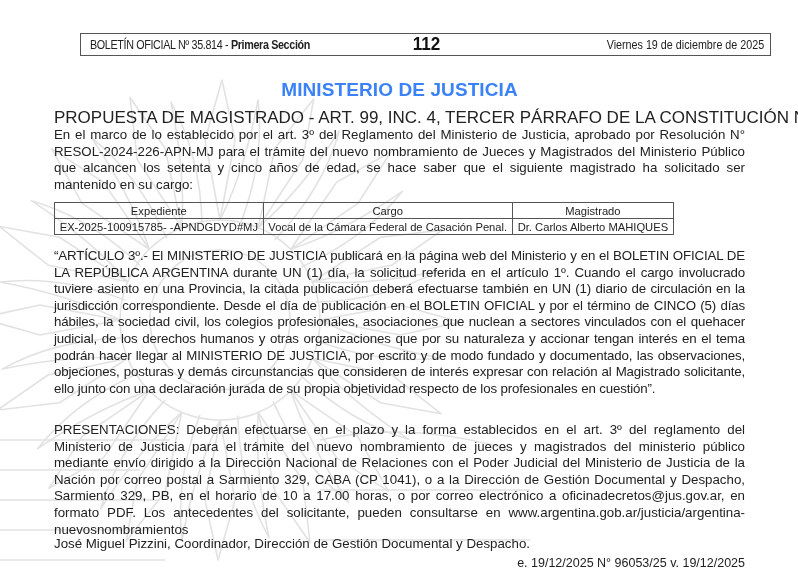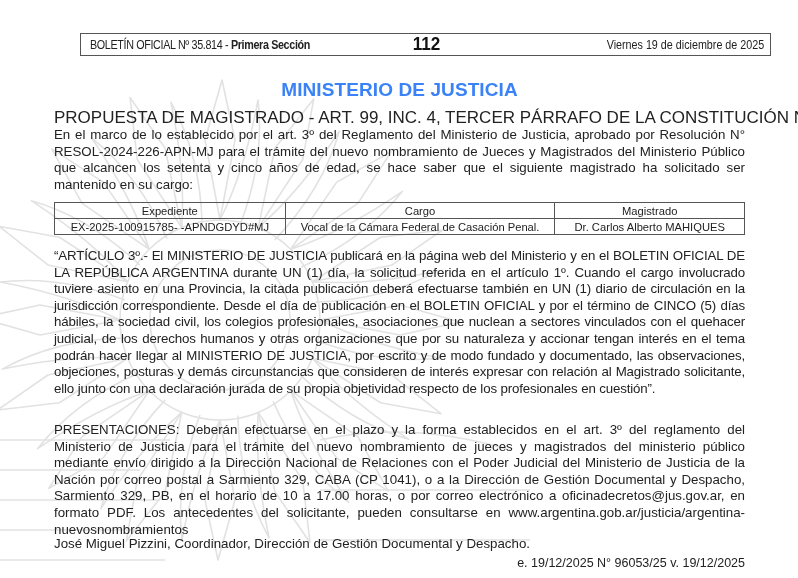--- a/index.html
+++ b/index.html
@@ -113,21 +113,21 @@
       right: 0;
       font-size: 12.5px;
       color: #222;
       white-space: nowrap;
       margin-left: 20px;
     }
     table.exp {
       position: absolute;
       top: 202px;
       left: 0;
-      width: 691px;
+      width: 620px;
       border-collapse: collapse;
       font-size: 11.2px;
       color: #222;
     }
     table.exp th, table.exp td {
       border: 1px solid #555;
       text-align: center;
       font-weight: normal;
       padding: 0 4px;
       height: 15px;

